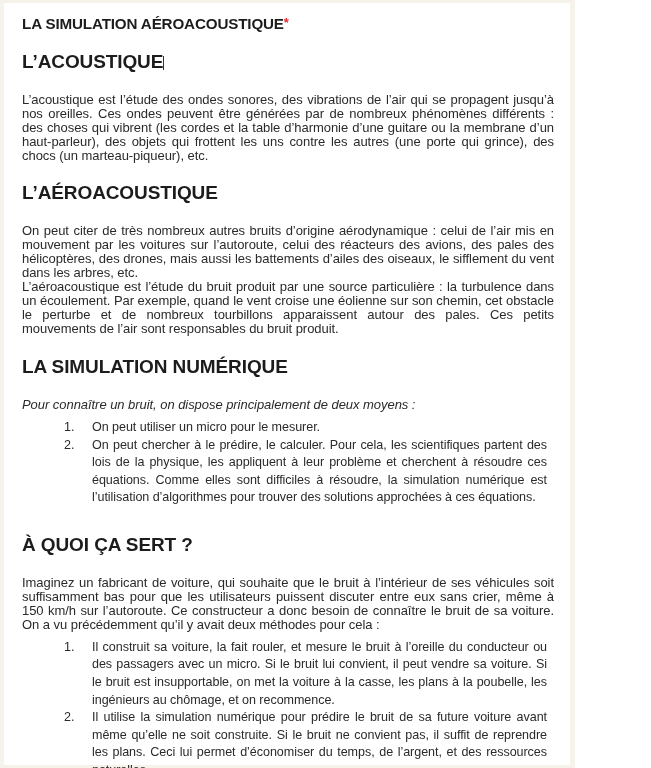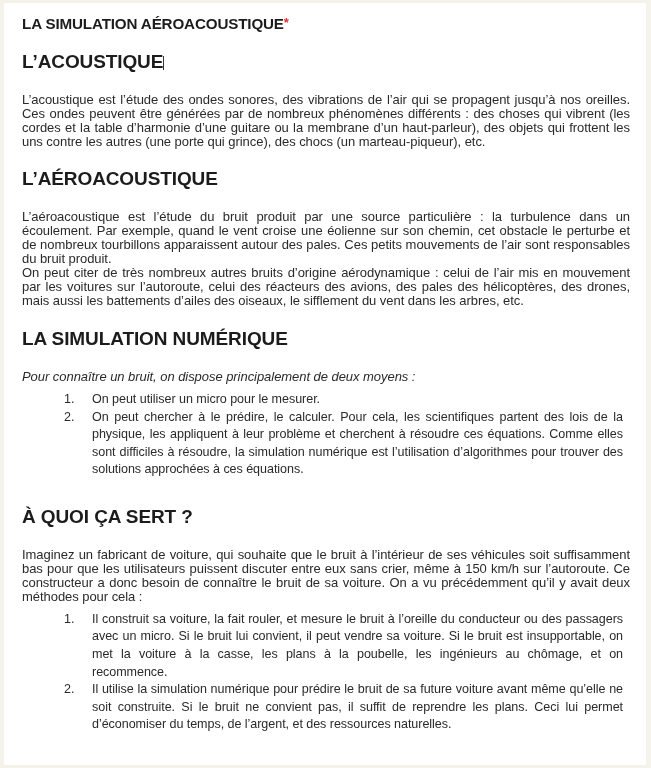--- a/index.html
+++ b/index.html
@@ -12,21 +12,21 @@
     width: 651px;
     height: 768px;
     overflow: hidden;
     font-family: "Liberation Sans", sans-serif;
     color: #231f20;
   }
 
   
   .page-frame {
     box-sizing: border-box;
-    width: 651px;
+    width: 575px;
     height: 768px;
     background: #0f172a;
     border-left: 4px solid #f6f3ec;
     border-right: 5px solid #f6f3ec;
     border-top: 3px solid #f5f2ea;
     border-bottom: 3px solid #f5f2ea;
     position: relative;
   }
 
   .page-inner {
@@ -133,22 +133,22 @@
     <div class="sp-20"></div>
 
     <p class="body-text">L’acoustique est l’étude des ondes sonores, des vibrations de l’air qui se propagent jusqu’à nos oreilles. Ces ondes peuvent être générées par de nombreux phénomènes différents : des choses qui vibrent (les cordes et la table d’harmonie d’une guitare ou la membrane d’un haut-parleur), des objets qui frottent les uns contre les autres (une porte qui grince), des chocs (un marteau-piqueur), etc.</p>
 
     <div class="sp-19"></div>
 
     <h2 class="section-heading">L’AÉROACOUSTIQUE</h2>
 
     <div class="sp-20"></div>
 
+    <p class="body-text">On peut citer de très nombreux autres bruits d’origine aérodynamique : celui de l’air mis en mouvement par les voitures sur l’autoroute, celui des réacteurs des avions, des pales des hélicoptères, des drones, mais aussi les battements d’ailes des oiseaux, le sifflement du vent dans les arbres, etc.</p>
     <p class="body-text">L’aéroacoustique est l’étude du bruit produit par une source particulière : la turbulence dans un écoulement. Par exemple, quand le vent croise une éolienne sur son chemin, cet obstacle le perturbe et de nombreux tourbillons apparaissent autour des pales. Ces petits mouvements de l’air sont responsables du bruit produit.</p>
-    <p class="body-text">On peut citer de très nombreux autres bruits d’origine aérodynamique : celui de l’air mis en mouvement par les voitures sur l’autoroute, celui des réacteurs des avions, des pales des hélicoptères, des drones, mais aussi les battements d’ailes des oiseaux, le sifflement du vent dans les arbres, etc.</p>
 
     <div class="sp-20"></div>
 
     <h2 class="section-heading">LA SIMULATION NUMÉRIQUE</h2>
 
     <div class="sp-20"></div>
 
     <p class="body-text no-justify">Pour connaître un bruit, on dispose principalement de deux moyens :</p>
 
     <ol class="num-list">

